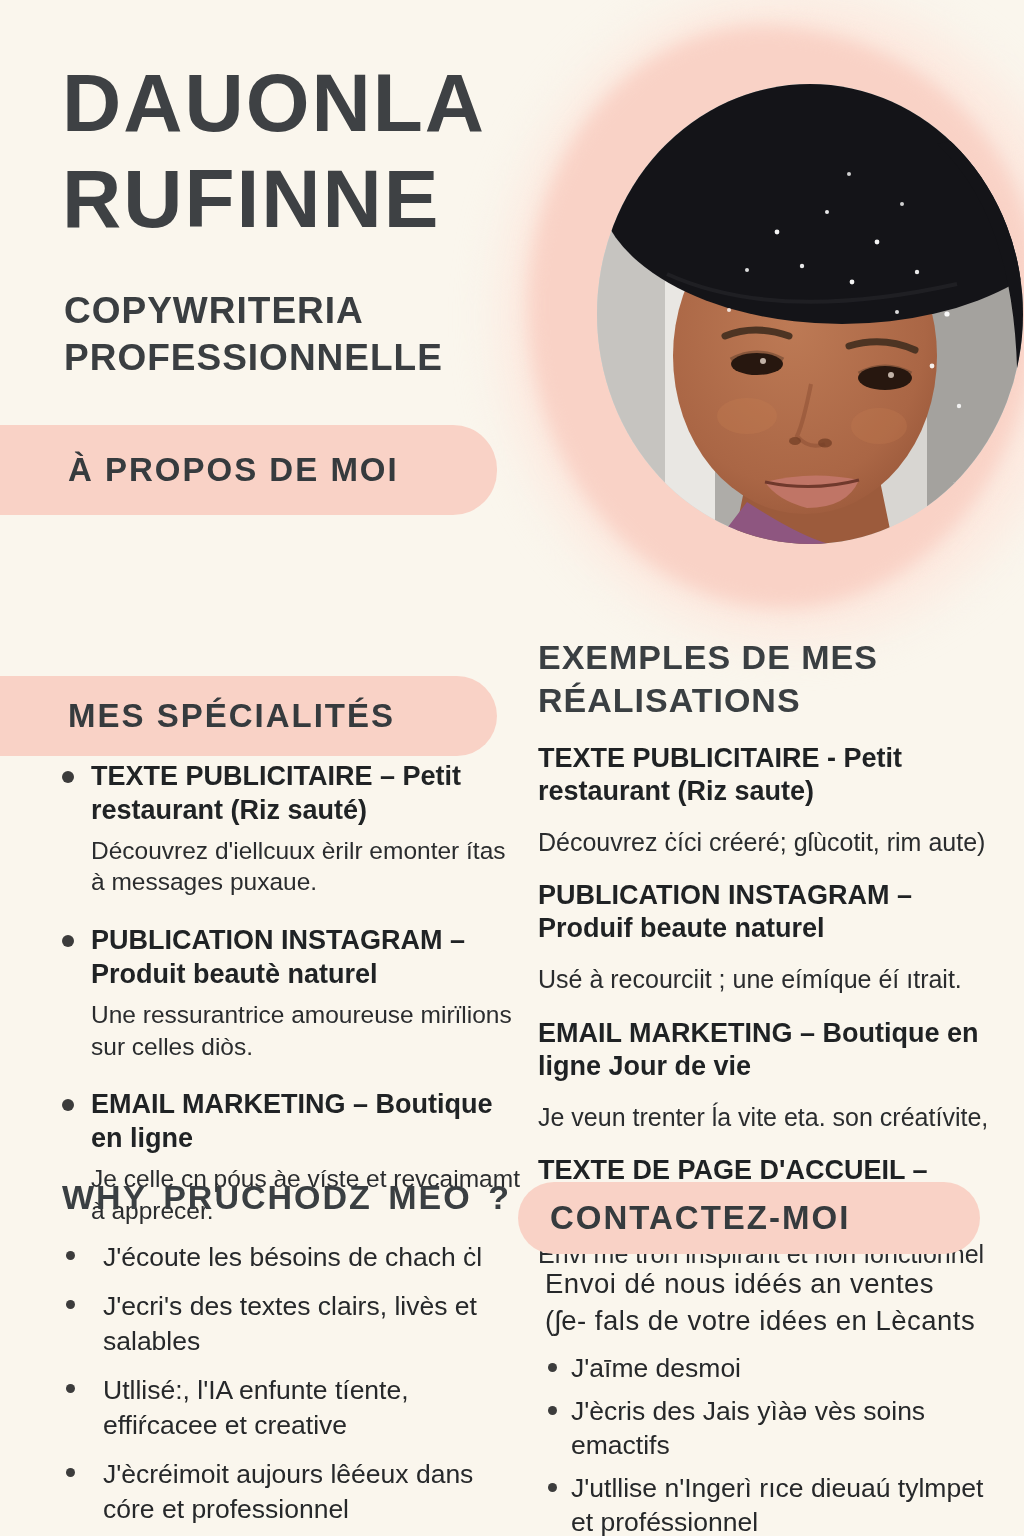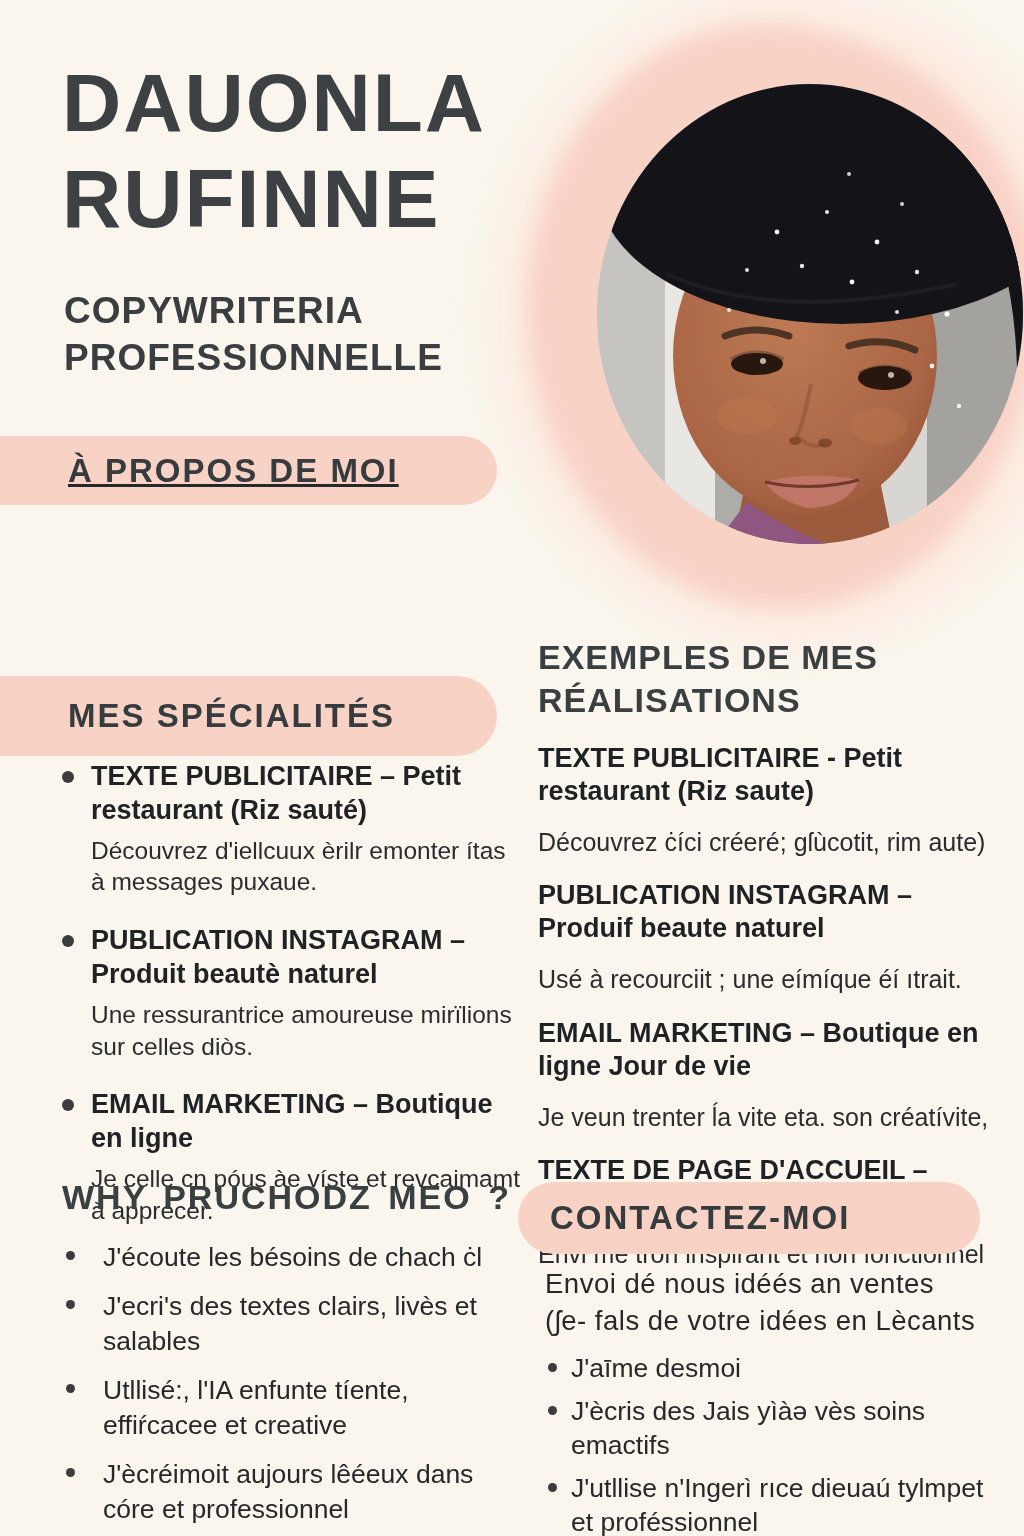--- a/index.html
+++ b/index.html
@@ -18,21 +18,21 @@
     border-radius:50%;overflow:hidden;background:#d8d6d2;}
   .photo-circle svg{display:block;}
   
   .name{position:absolute;left:62px;top:55px;font-size:82px;font-weight:700;
     line-height:1.17;letter-spacing:2px;color:#3e4144;}
   .subtitle{position:absolute;left:64px;top:288px;font-size:37px;font-weight:700;
     line-height:1.27;letter-spacing:1px;color:#3a3e41;width:420px;}
   
   .pill-left{position:absolute;left:0;background:#f9d2c6;width:497px;
     border-radius:0 44px 44px 0;display:flex;align-items:center;padding-left:68px;box-sizing:border-box;}
-  .pill-about{top:436px;height:69px;text-decoration:underline;}
+  .pill-about{top:425px;height:90px;}
   .pill-spec{top:676px;height:80px;}
   .pill-contact{position:absolute;left:518px;top:1182px;width:462px;height:72px;
     background:#f9d2c6;border-radius:40px;display:flex;align-items:center;
     padding-left:32px;box-sizing:border-box;}
   .pill-title{font-size:33px;font-weight:700;letter-spacing:2px;color:#363b3e;}
   
   .about-body{position:absolute;left:62px;top:522px;width:452px;
     font-size:27px;line-height:1.3;color:#26282a;}
   .spec-list{position:absolute;left:62px;top:760px;width:458px;}
   .spec-item{display:flex;gap:17px;margin-bottom:26px;}

